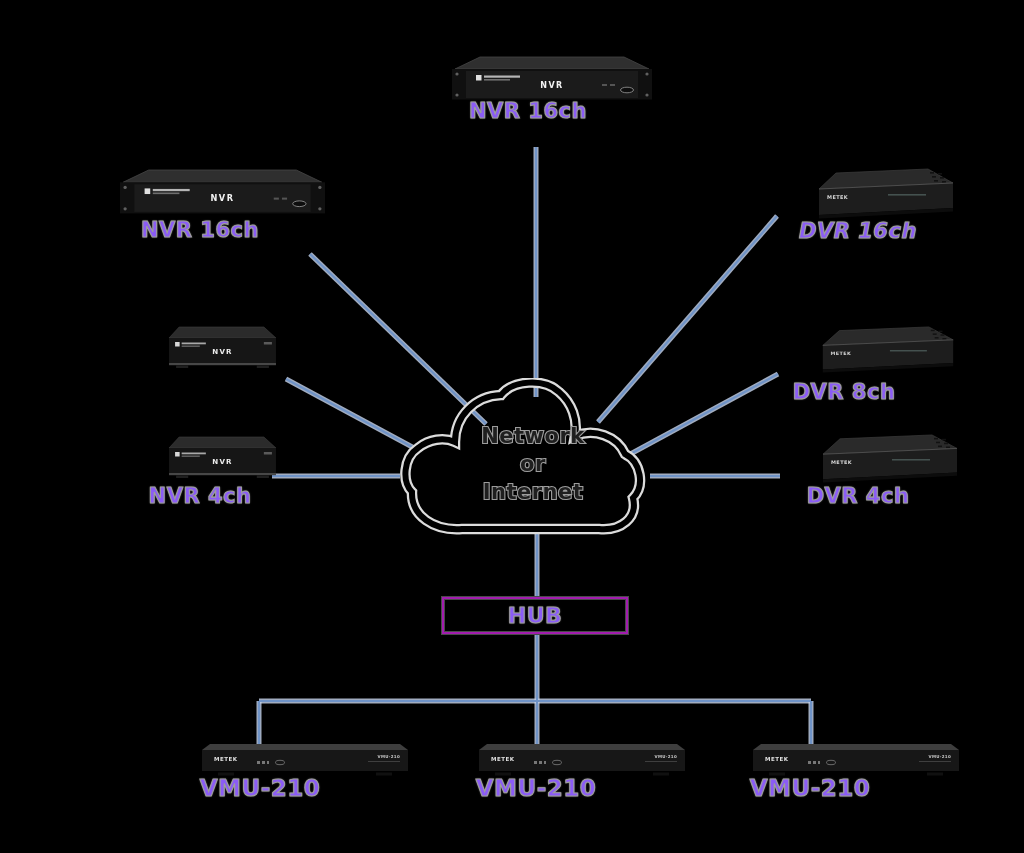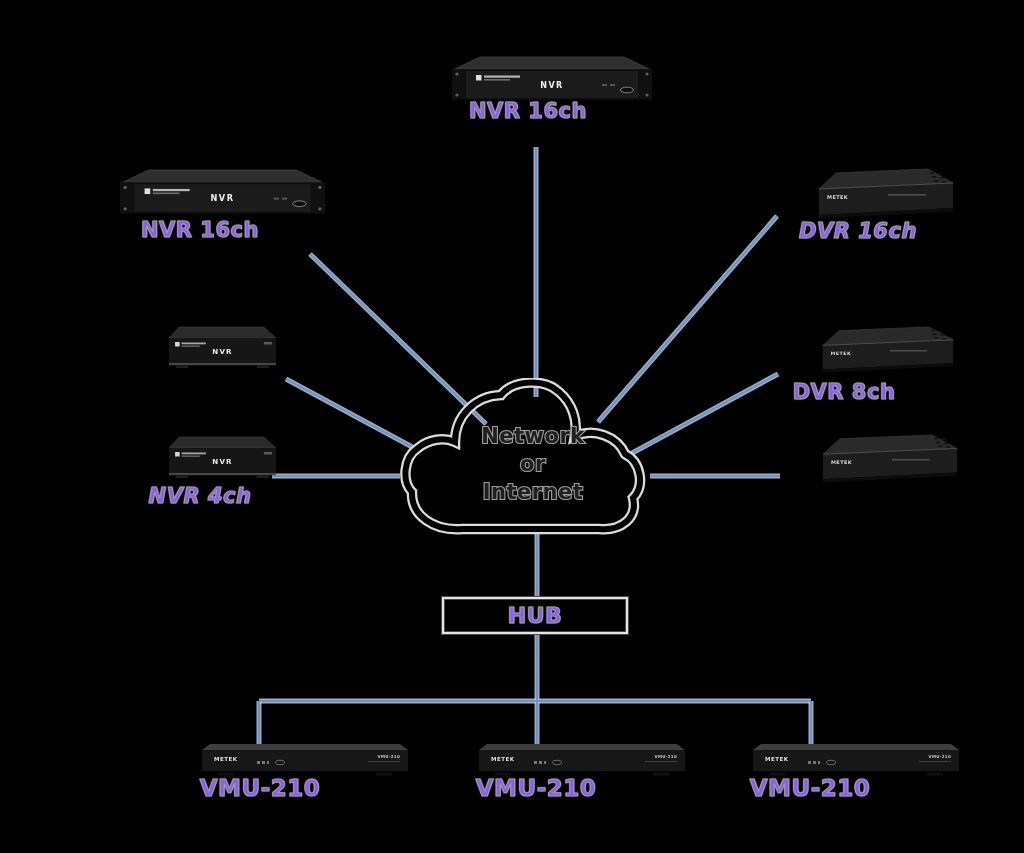--- a/index.html
+++ b/index.html
@@ -24,21 +24,21 @@
   #cloud{position:absolute;left:398px;top:378px;z-index:2;}
   .cloud-fringe{fill:none;stroke-width:10.5;}
   .cloud-outline{fill:none;stroke-width:6;}
   .cloud-text{
     font:700 21px "DejaVu Sans",sans-serif;
     fill:#1f1f1f;stroke:#9d9d9d;stroke-width:2.2px;paint-order:stroke;
     text-anchor:middle;letter-spacing:.5px;
   }
   #hub-box{
     position:absolute;left:442px;top:597px;width:186px;height:37px;z-index:2;
-    box-sizing:border-box;border:2px solid #e5e5e5;
+    box-sizing:border-box;border:2px solid #a21caf;
     box-shadow:0 0 0 1px #4a4a4a, inset 0 0 0 1px #4a4a4a;
     display:flex;align-items:center;justify-content:center;background:#000;
   }
   #hub-box .cap{position:static;font-size:22px;}
   
   .face-nvr{font:700 8px "DejaVu Sans",sans-serif;fill:#f2f2f2;letter-spacing:1.5px;text-anchor:middle;}
   .face-nvr-sm{font:700 7px "DejaVu Sans",sans-serif;fill:#ededed;letter-spacing:1.2px;text-anchor:middle;}
   .brand{font:700 5px "DejaVu Sans",sans-serif;fill:#d5d5d5;letter-spacing:.4px;}
   .brand-vmu{font:700 5.5px "DejaVu Sans",sans-serif;fill:#e0e0e0;letter-spacing:.5px;}
   .model-vmu{font:700 4px "DejaVu Sans",sans-serif;fill:#c8c8c8;letter-spacing:.3px;text-anchor:end;}
@@ -157,21 +157,21 @@
       <rect x="9" y="16" width="4.5" height="4.5" fill="#d8d8d8"></rect>
       <rect x="15.5" y="16.5" width="24" height="1.8" fill="#a8a8a8"></rect>
       <rect x="15.5" y="19.5" width="18" height="1.4" fill="#666"></rect>
       <text class="face-nvr-sm" x="56" y="28">NVR</text>
       <rect x="97" y="16" width="8" height="2.5" fill="#5a5a5a"></rect>
       <rect x="3" y="37" width="106" height="2.2" fill="#474747"></rect>
       <rect x="10" y="39.5" width="12" height="2.5" fill="#1f1f1f"></rect>
       <rect x="90" y="39.5" width="12" height="2.5" fill="#1f1f1f"></rect>
     </svg>
   </div>
-  <div class="cap" style="left:100px;top:484px;width:200px;font-style:italic;">NVR 4ch</div>
+  <div class="cap" style="left:100px;top:484px;width:200px;">NVR 4ch</div>
 
   <div class="device" style="left:788px;top:168px;">
     <svg width="147" height="52" viewBox="0 0 147 52" preserveAspectRatio="none">
       <polygon points="24,5 116,1 141,15 7,21" fill="#2a2a2a" stroke="#3c3c3c" stroke-width="0.7"></polygon>
       <rect x="118" y="4" width="4" height="1.6" fill="#121212"></rect>
       <rect x="126" y="5" width="4" height="1.6" fill="#121212"></rect>
       <rect x="120" y="8" width="4" height="1.6" fill="#121212"></rect>
       <rect x="128" y="9" width="4" height="1.6" fill="#121212"></rect>
       <rect x="122" y="12" width="4" height="1.6" fill="#121212"></rect>
       <rect x="130" y="13" width="4" height="1.6" fill="#121212"></rect>
@@ -211,20 +211,21 @@
       <rect x="128" y="9" width="4" height="1.6" fill="#121212"></rect>
       <rect x="122" y="12" width="4" height="1.6" fill="#121212"></rect>
       <rect x="130" y="13" width="4" height="1.6" fill="#121212"></rect>
       <polygon points="7,21 141,15 141,40 7,47" fill="#1d1d1d"></polygon>
       <line x1="7" y1="21" x2="141" y2="15" stroke="#515151" stroke-width="0.9"></line>
       <text class="brand" x="15" y="31">METEK</text>
       <rect x="76" y="26" width="38" height="1.6" fill="#44514f"></rect>
       <polygon points="7,47 141,40 141,43.5 7,50.5" fill="#0c0c0c"></polygon>
     </svg>
   </div>
+  <div class="cap" style="left:758px;top:484px;width:200px;">DVR 4ch</div>
 
   <div class="device" style="left:178px;top:744px;">
     <svg width="206" height="32" viewBox="0 0 206 32" preserveAspectRatio="none">
       <polygon points="8,0 198,0 206,6 0,6" fill="#3e3e3e"></polygon>
       <rect x="0" y="6" width="206" height="21" fill="#171717"></rect>
       <text class="brand-vmu" x="12" y="17">METEK</text>
       <text class="model-vmu" x="198" y="14">VMU-210</text>
       <rect x="166" y="17" width="32" height="1" fill="#3f3f3f"></rect>
       <rect x="55" y="17" width="3" height="3" fill="#777"></rect>
       <rect x="60" y="17" width="3" height="3" fill="#777"></rect>

